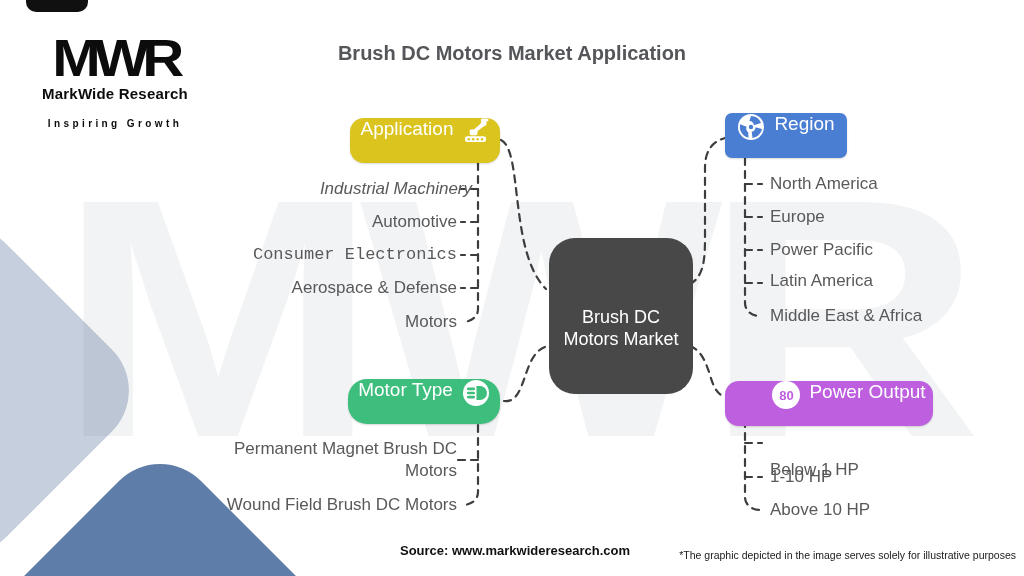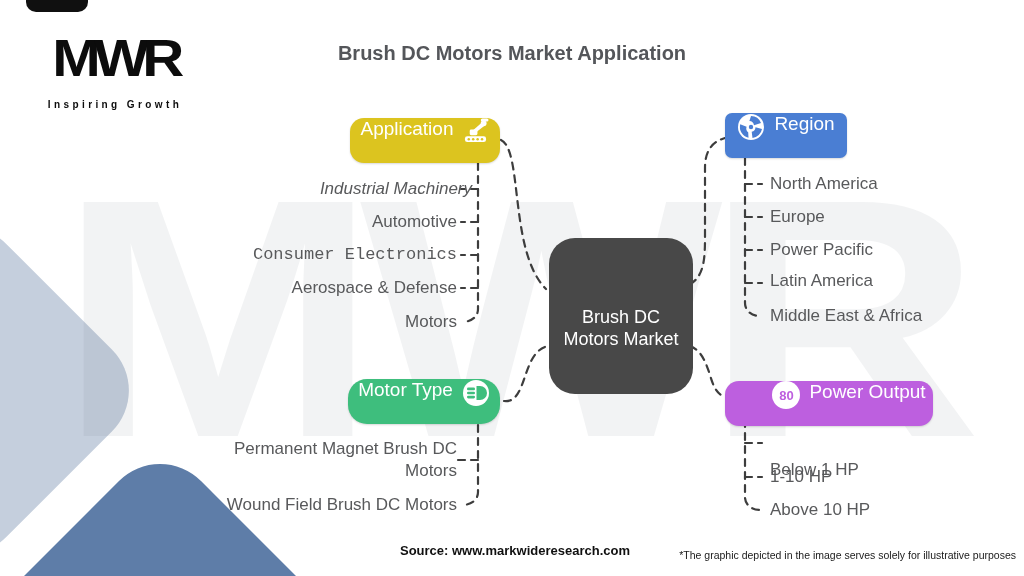--- a/index.html
+++ b/index.html
@@ -59,20 +59,21 @@
 </head>
 <body>
 
 <div class="bg-shape shape-dark"></div>
 <div class="bg-shape shape-light"></div>
 <div class="corner-notch"></div>
 <div class="watermark">MWR</div>
 
 <div class="logo">
   <div class="logo-monogram">MWR</div>
+  <div class="logo-name">MarkWide Research</div>
   <div class="logo-tagline">Inspiring Growth</div>
 </div>
 
 <div class="title">Brush DC Motors Market Application</div>
 
 <svg class="wires" width="1024" height="576" viewBox="0 0 1024 576">
   <g fill="none" stroke="#3d3d3d" stroke-width="2.2" stroke-dasharray="7 6" stroke-linecap="round">
 
     <path d="M 501 140 C 523 150, 509 252, 546 289"></path>
     <path d="M 478 163 L 478 309 C 478 317, 471 322, 462 322"></path>

